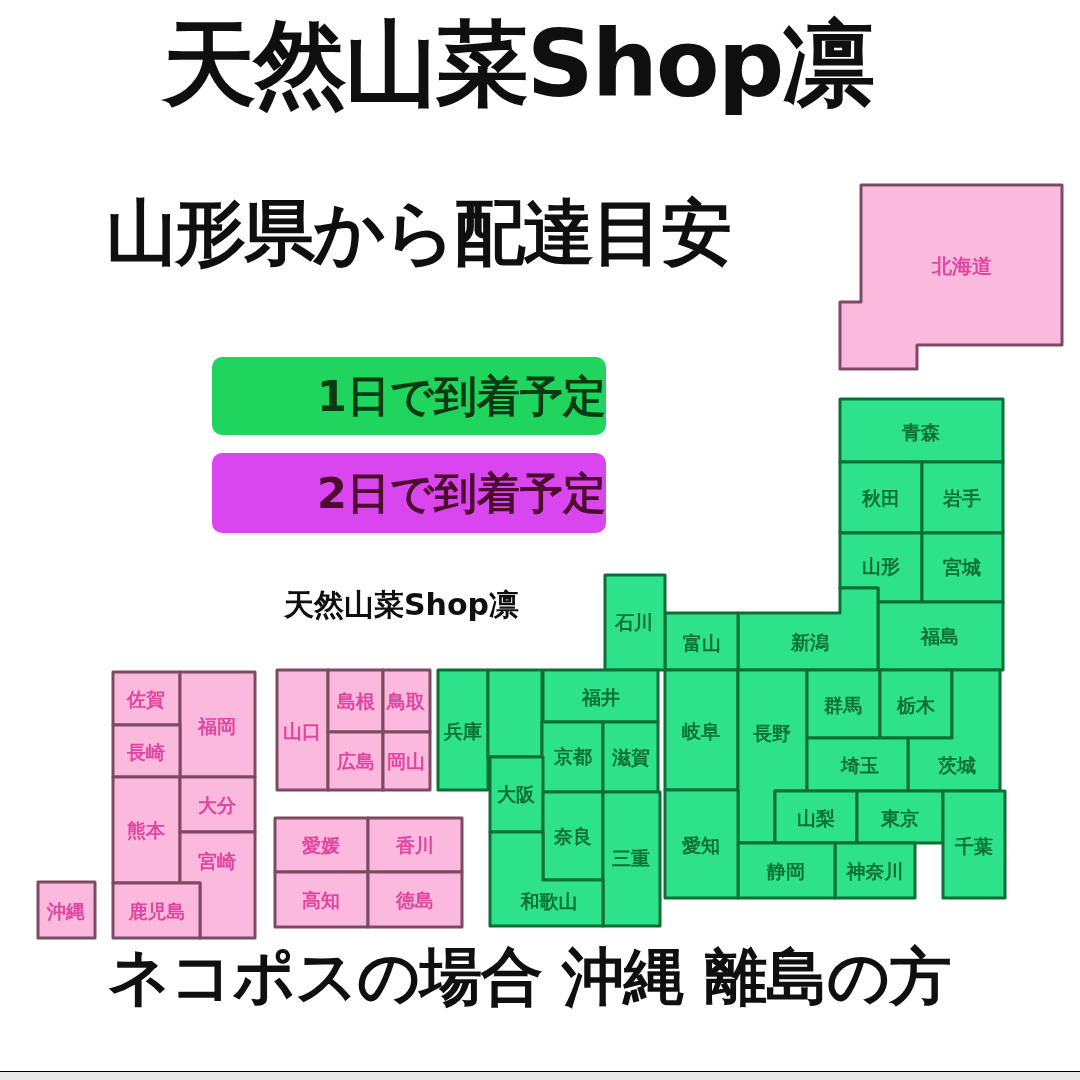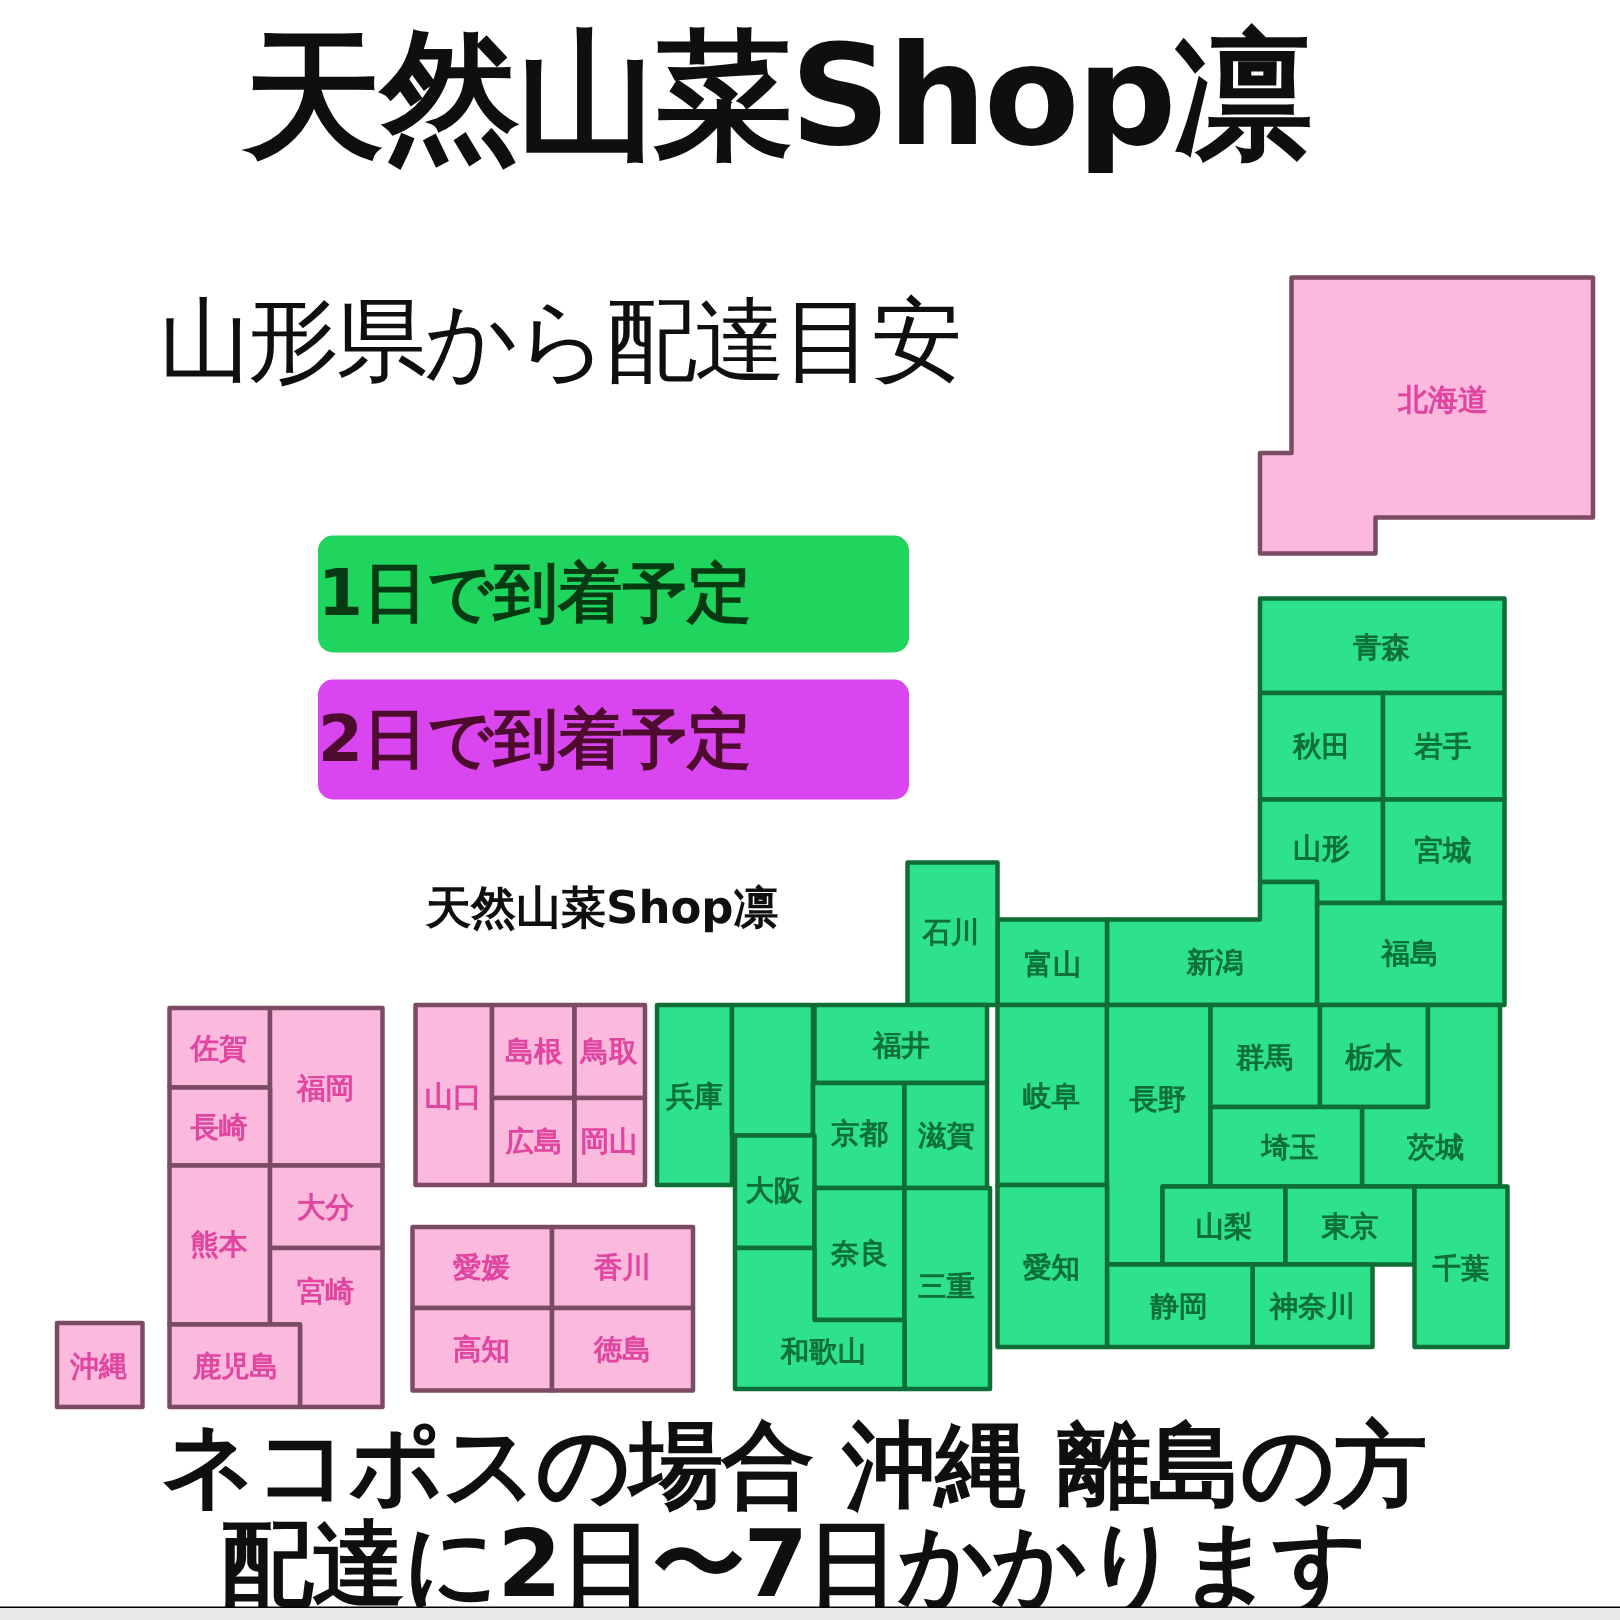--- a/index.html
+++ b/index.html
@@ -10,26 +10,26 @@
     font-family:"DejaVu Sans","Liberation Sans",sans-serif;
   }
   .title{
     position:absolute;top:16px;left:0;width:1036px;
     text-align:center;font-size:93px;font-weight:bold;
     color:var(--heading,#0f0f0f);letter-spacing:-2px;line-height:1.05;
     white-space:nowrap;
   }
   .subtitle{
     position:absolute;top:196px;left:106px;
-    font-size:61px;font-weight:normal;color:var(--heading,#0f0f0f);
+    font-size:71px;font-weight:bold;color:var(--heading,#0f0f0f);
     letter-spacing:-2px;line-height:1.05;white-space:nowrap;
   }
   .legend{position:absolute;top:357px;left:212px;width:394px;}
   .legend-item{
-    width:394px;text-align:left;font-weight:bold;font-size:43px;
+    width:394px;text-align:right;font-weight:bold;font-size:43px;
     border-radius:10px;box-sizing:border-box;white-space:nowrap;
   }
   .legend-one{height:78px;line-height:78px;margin-bottom:18px;}
   .legend-two{height:80px;line-height:80px;}
   .watermark{
     position:absolute;top:585px;left:284px;
     font-size:30px;font-weight:bold;color:#0f0f0f;
     letter-spacing:0px;white-space:nowrap;
   }
   .map-svg{position:absolute;top:0;left:0;}
@@ -246,17 +246,16 @@
         <text x="157" y="911" fill="#e0459f" text-anchor="middle" dominant-baseline="central" font-size="19" font-weight="bold">鹿児島</text>
       </g>
       <g>
         <rect x="38" y="882" width="57" height="56" fill="#fbb9de" stroke="#7c4a63" stroke-width="3" stroke-linejoin="round"></rect>
         <text x="66" y="911" fill="#e0459f" text-anchor="middle" dominant-baseline="central" font-size="19" font-weight="bold">沖縄</text>
       </g>
     </svg>
 
   <div class="footer">
     <div>ネコポスの場合 沖縄 離島の方</div>
-    <div>配達に2日〜7日かかります</div>
   </div>
 
   <div class="bottom-bar"></div>
 </div>
 
 </body></html>

